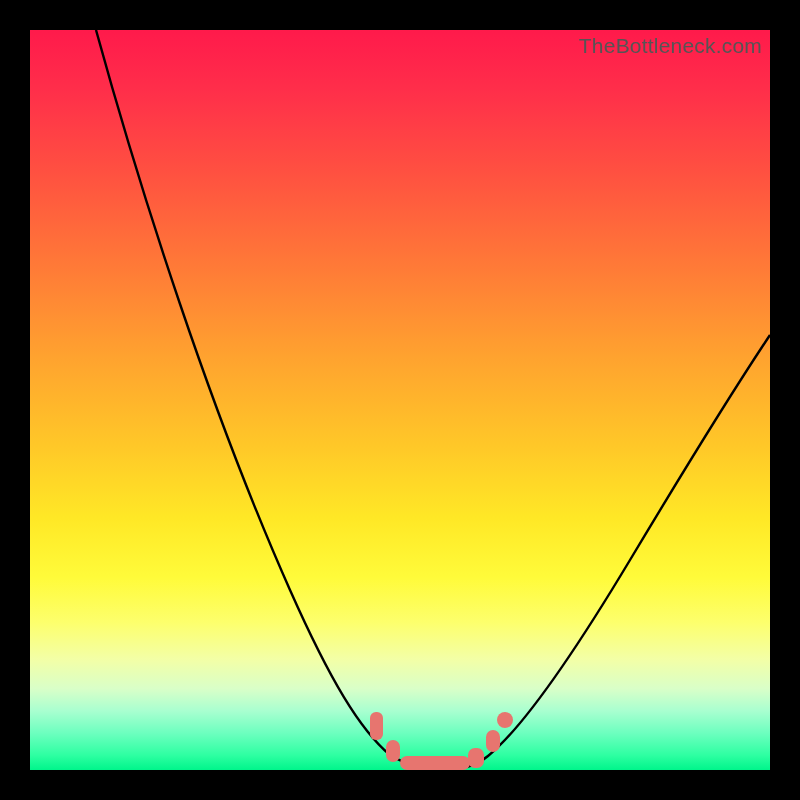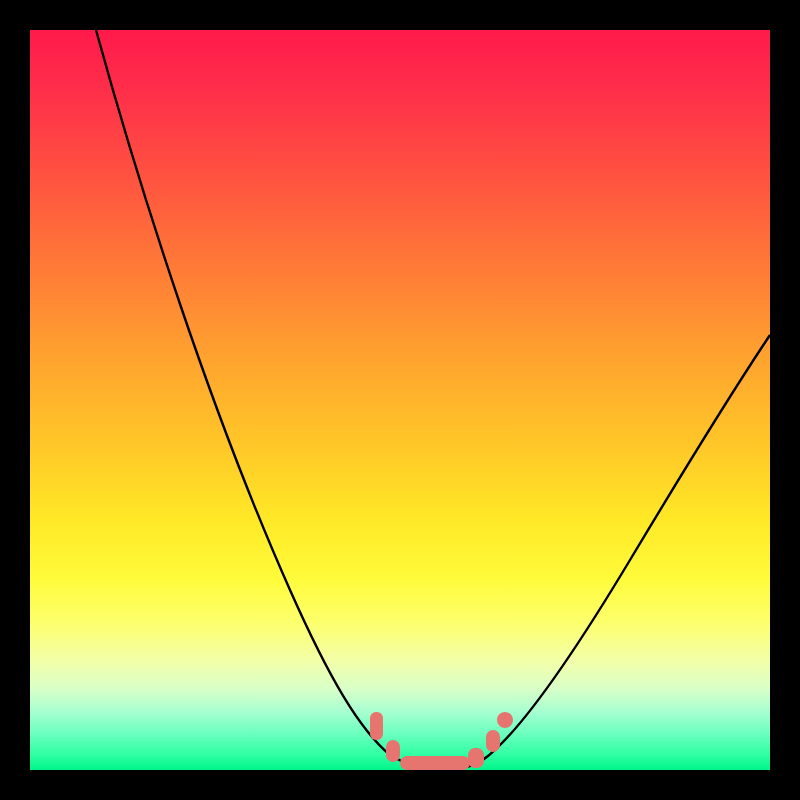--- a/index.html
+++ b/index.html
@@ -61,20 +61,21 @@
     fill: #e7756f;
     stroke: none;
   }
 </style>
 </head>
 <body>
 
 <div class="frame">
   <div class="plot">
 
+    <div class="watermark">TheBottleneck.com</div>
 
     <svg class="curve" viewBox="0 0 740 740" preserveAspectRatio="none">
       <path d="M 66 0
                C 110 160, 180 380, 260 560
                C 300 650, 330 700, 360 725
                C 380 737, 395 740, 410 740
                C 430 740, 445 737, 458 726
                C 490 700, 540 630, 600 530
                C 660 430, 710 350, 740 305" fill="none" stroke="#000" stroke-width="2.4"></path>
 

